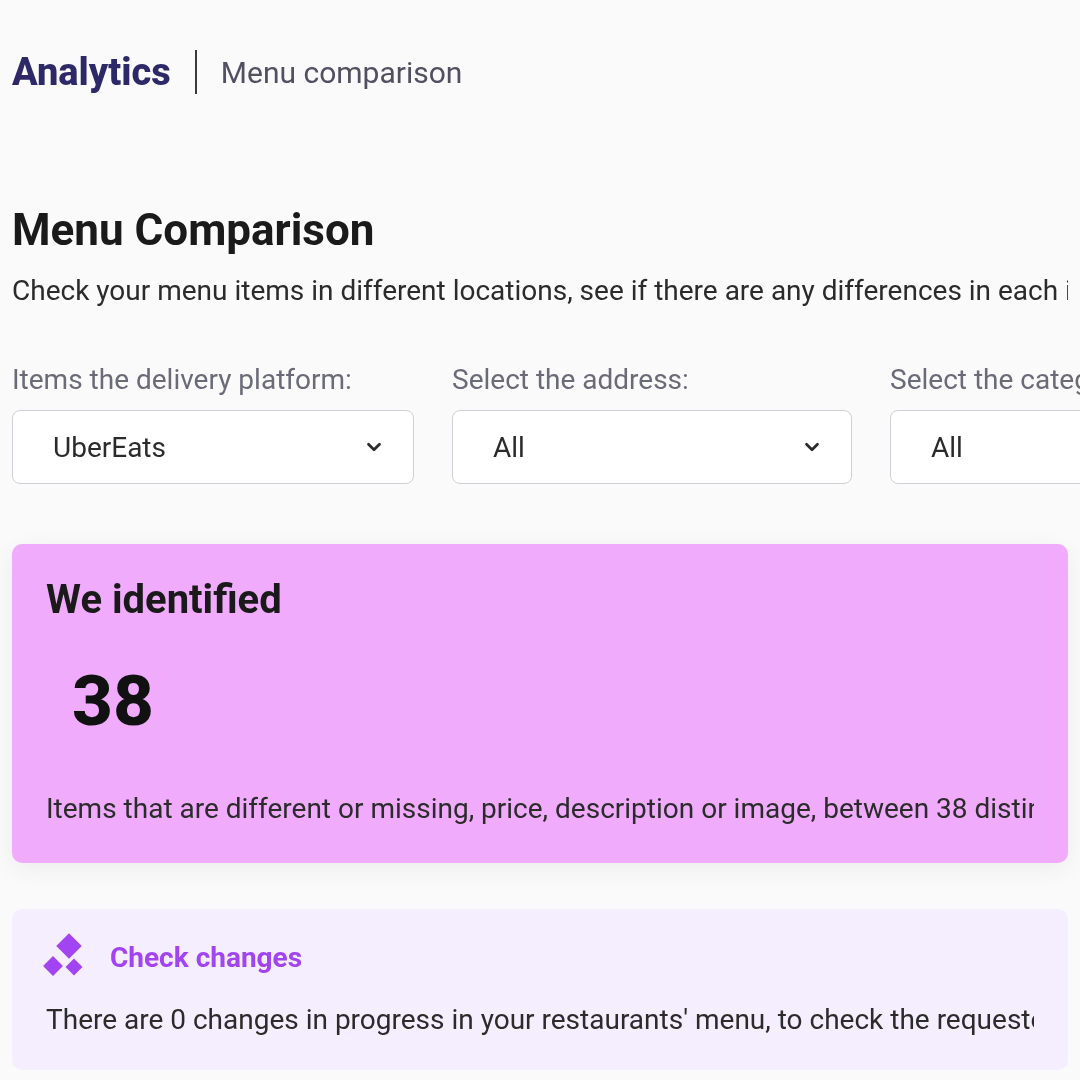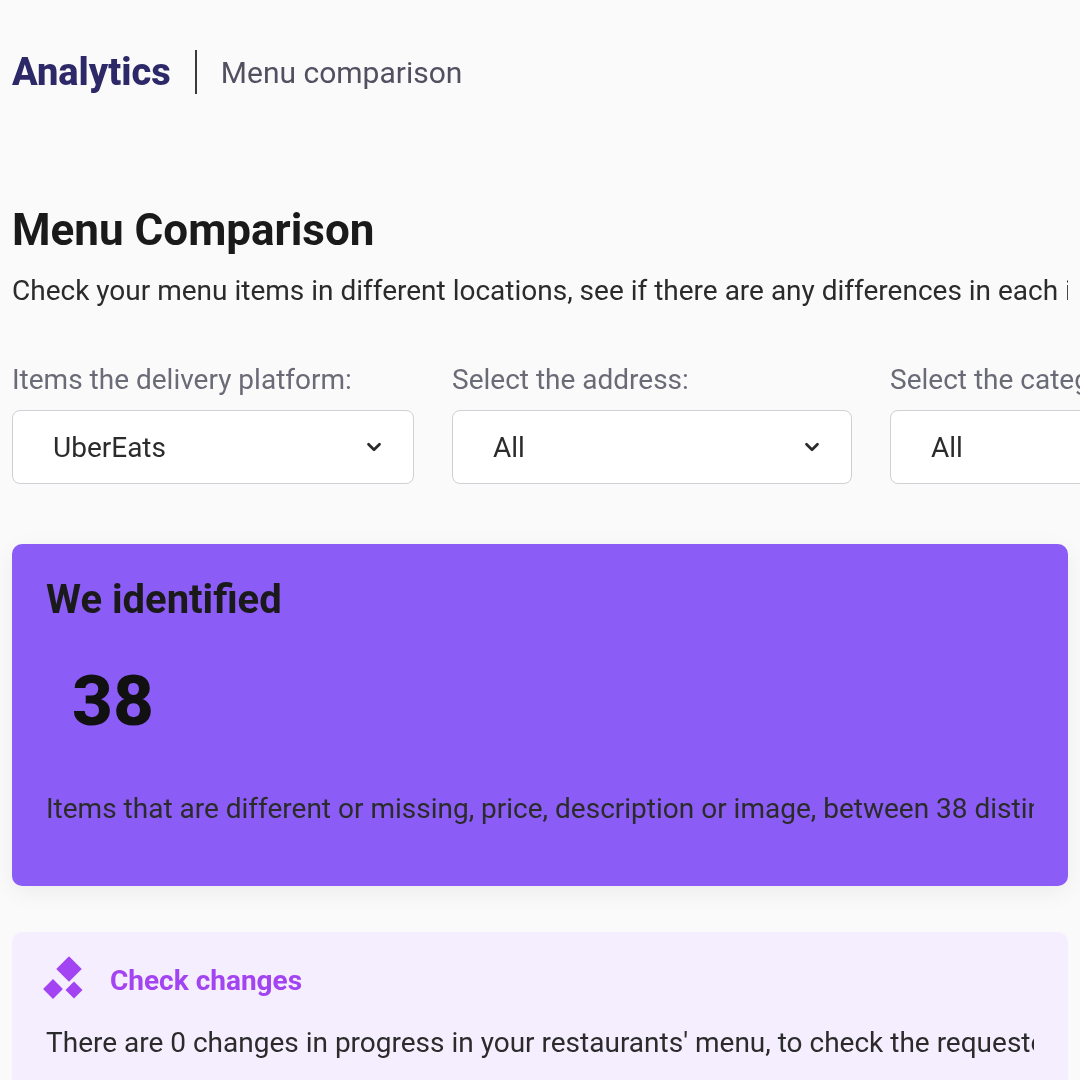--- a/index.html
+++ b/index.html
@@ -83,23 +83,23 @@
     color: #2b2b2b;
   }
   .chevron {
     width: 22px;
     height: 22px;
     display: inline-block;
   }
   .chevron svg { width: 100%; height: 100%; }
   .identified-card {
     margin: 60px 0 0 0;
-    background: #8b5cf6;
+    background: #f0abfc;
     border-radius: 10px;
-    padding: 32px 34px 61px 34px;
+    padding: 32px 34px 38px 34px;
     box-shadow: 0 6px 24px rgba(0,0,0,0.06);
   }
   .identified-title {
     font-size: 40px;
     font-weight: 700;
     color: #1a1a1a;
   }
   .identified-number {
     font-size: 71px;
     font-weight: 800;

